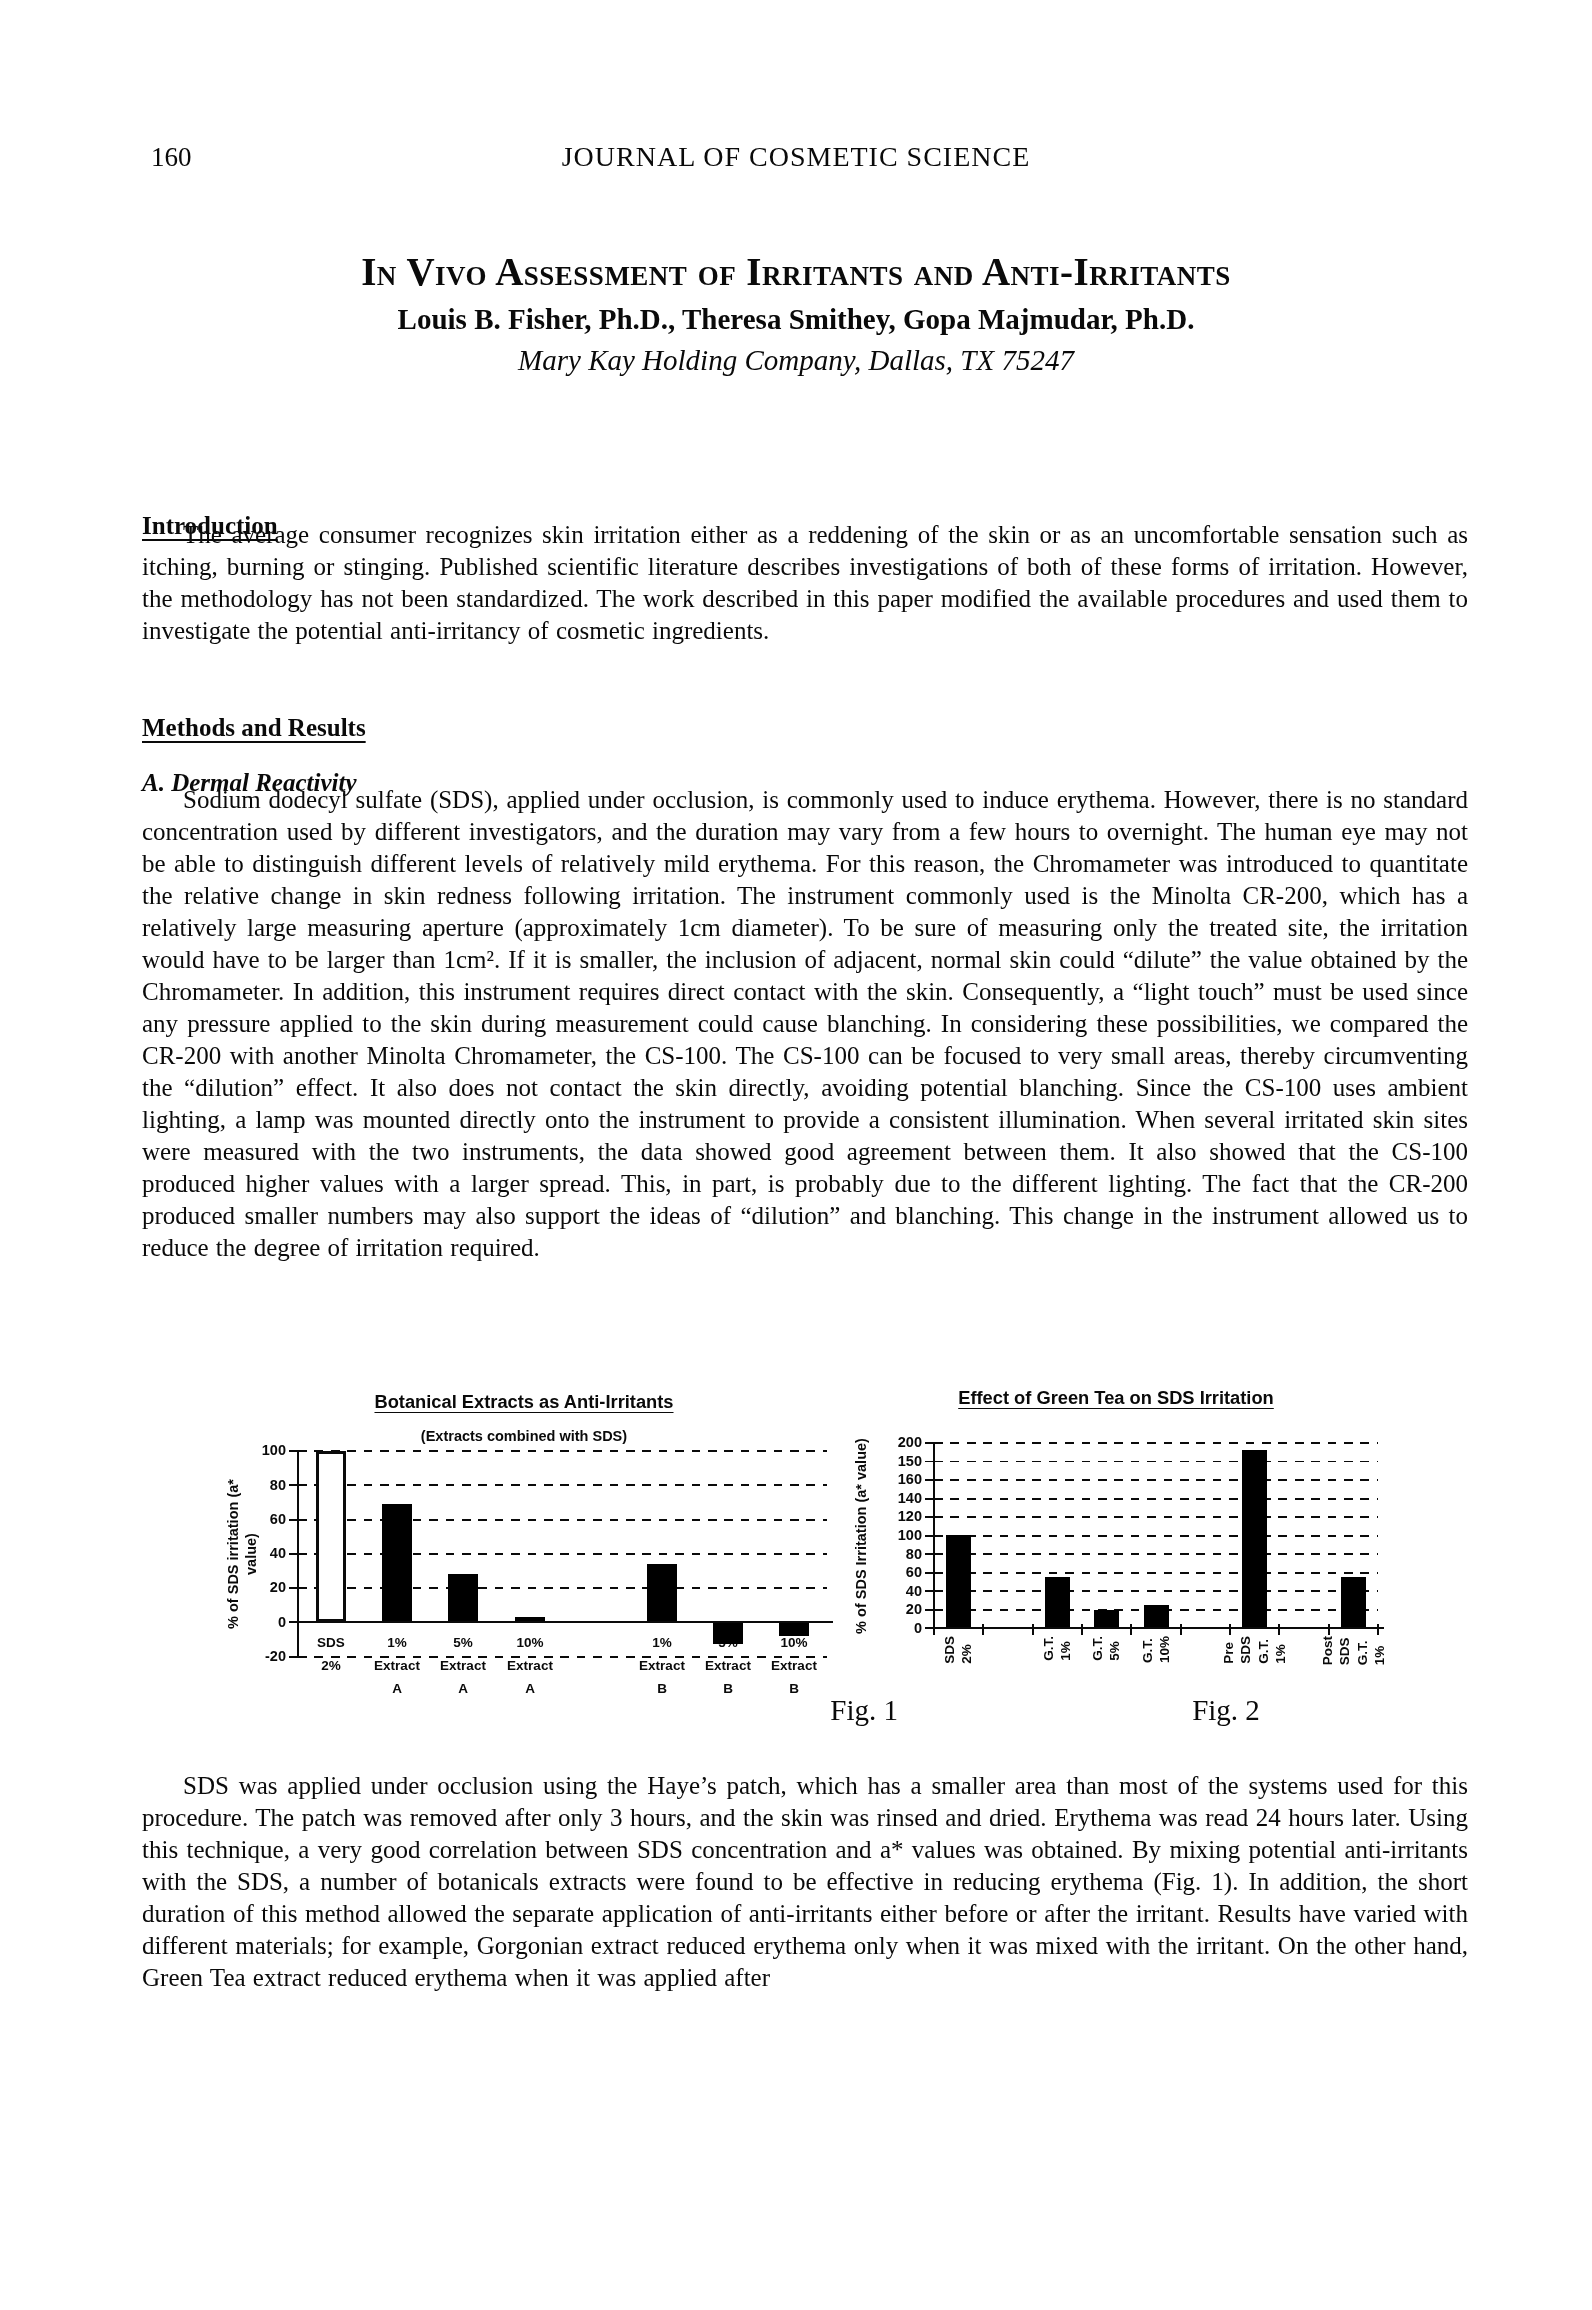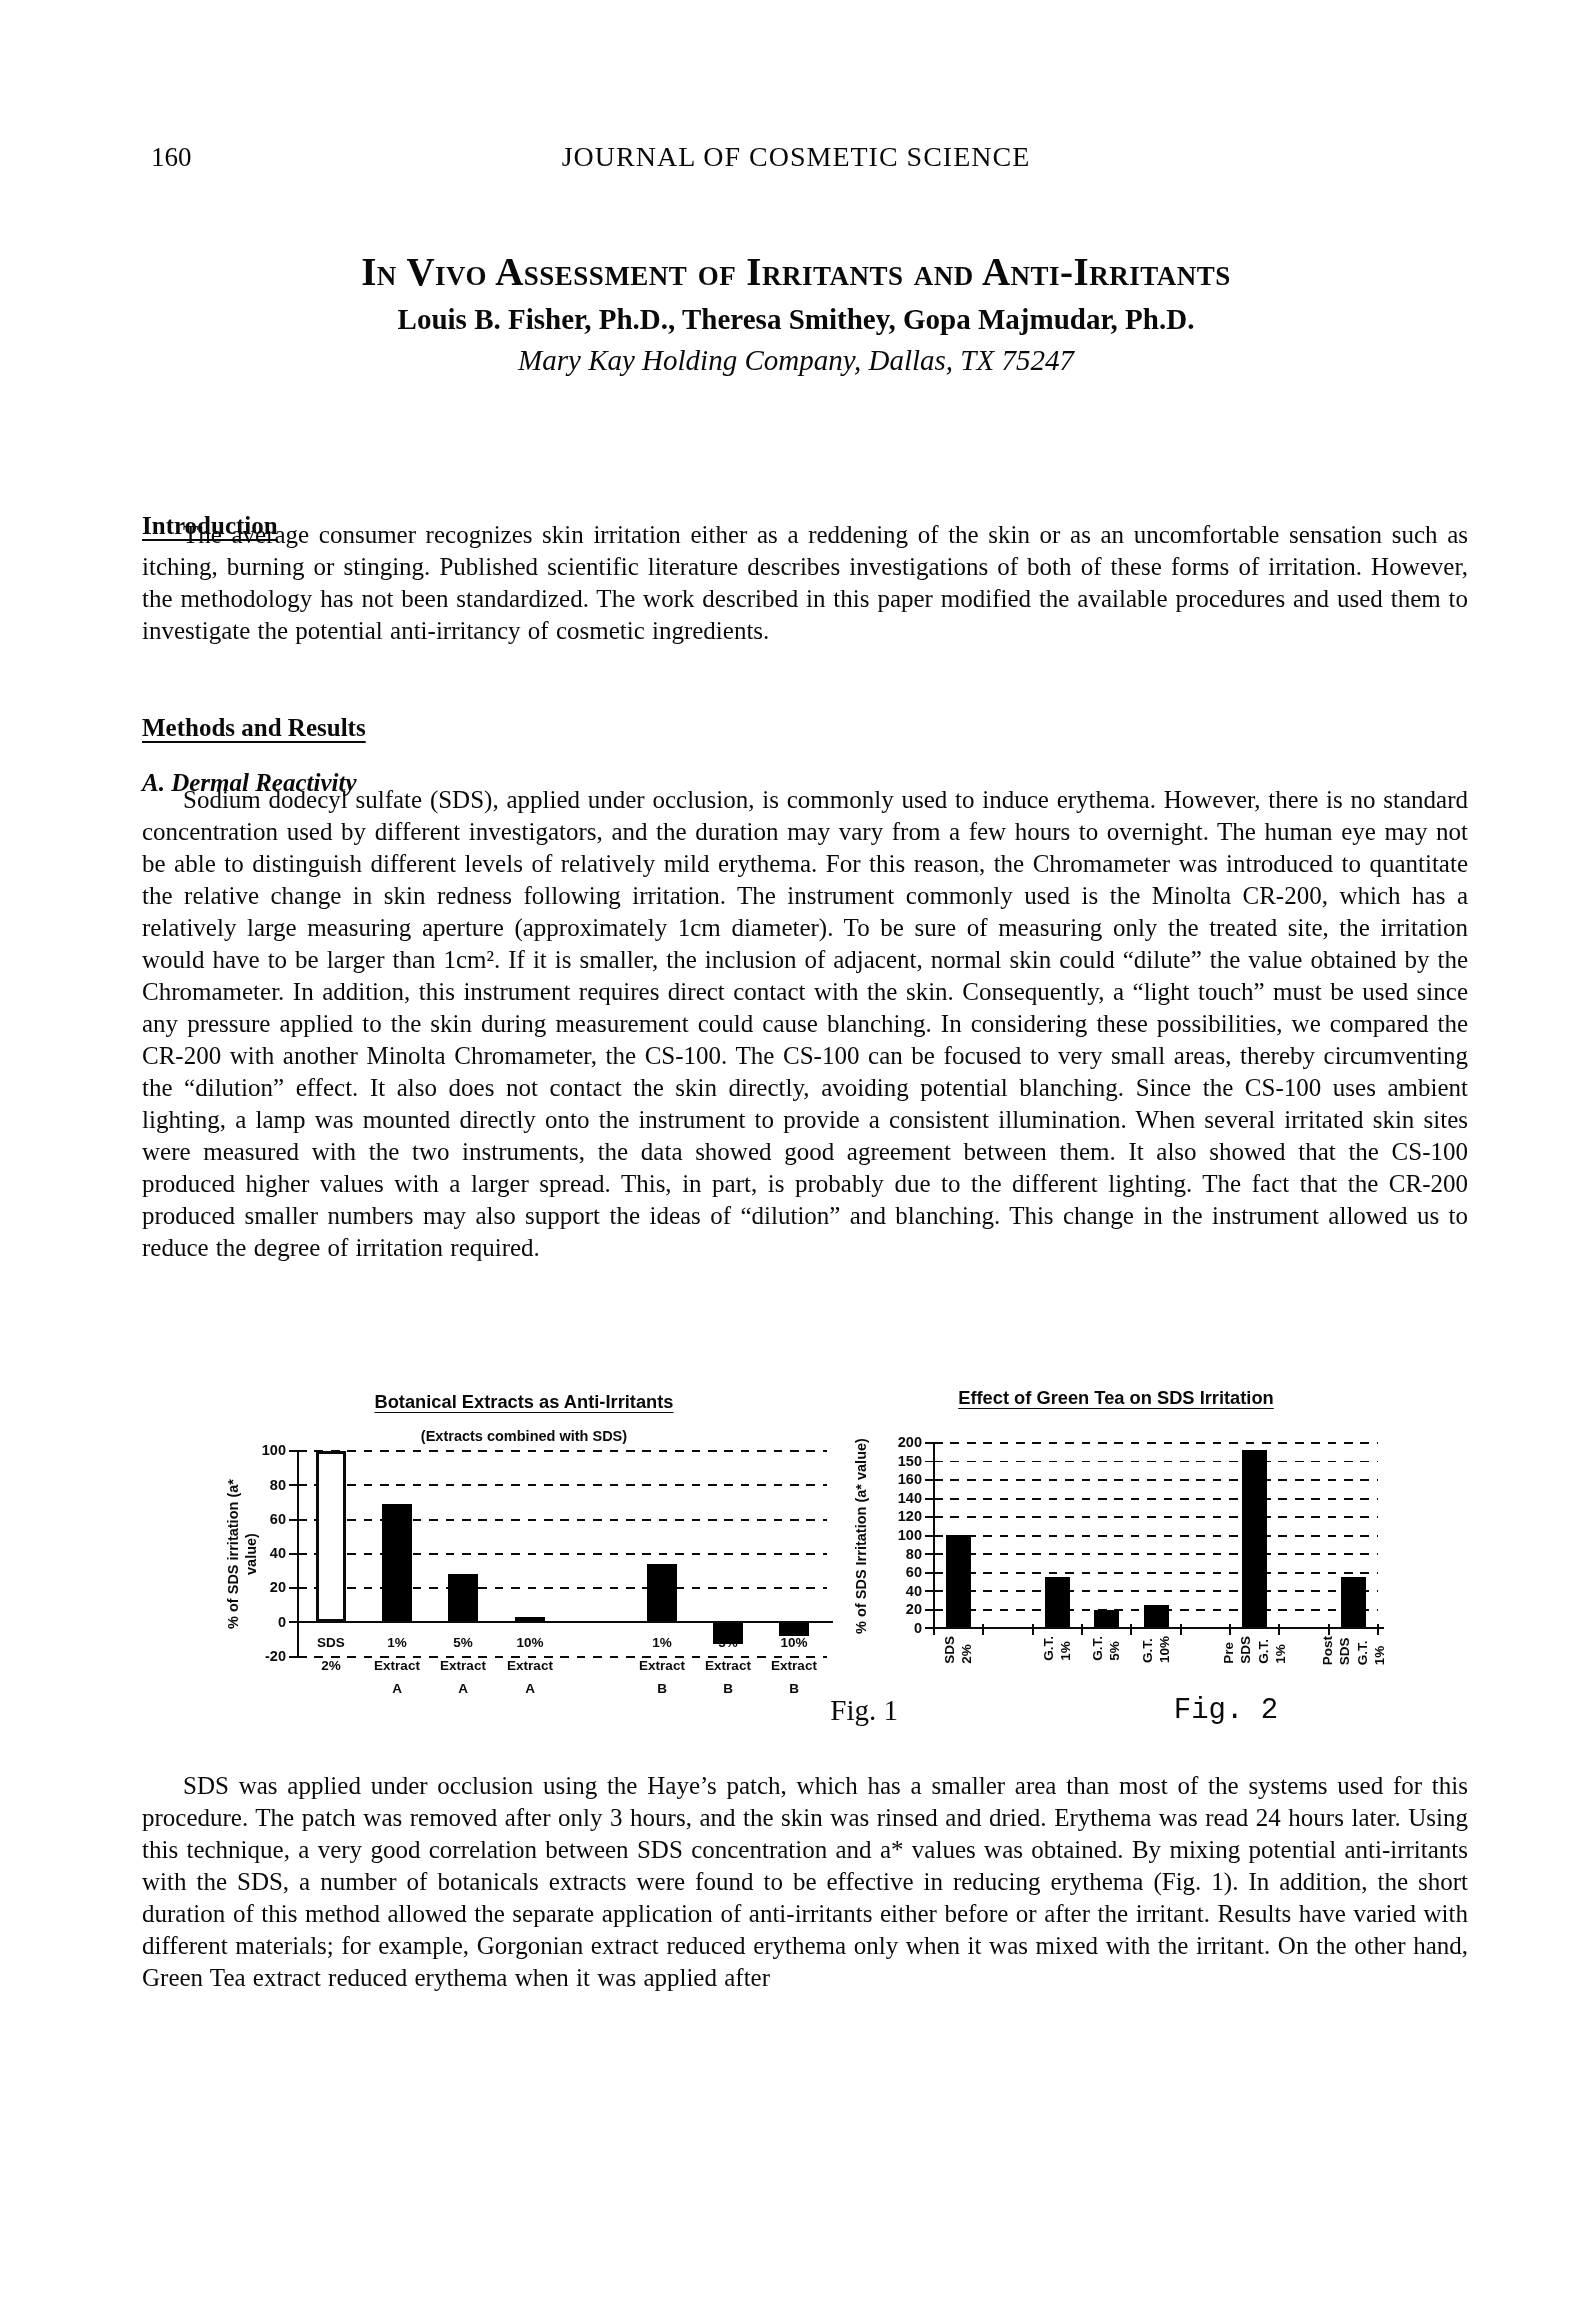--- a/index.html
+++ b/index.html
@@ -162,19 +162,19 @@
           <div style="position: absolute; left: 106px; top: 193px; writing-mode: vertical-rl; transform: rotate(180deg); font-family: &quot;Liberation Sans&quot;, sans-serif; font-weight: bold; font-size: 13.5px; line-height: 17.4px; white-space: pre-line; z-index: 2; color: rgb(10, 10, 10);">G.T. 1%</div>
           <div style="position: absolute; left: 155px; top: 193px; writing-mode: vertical-rl; transform: rotate(180deg); font-family: &quot;Liberation Sans&quot;, sans-serif; font-weight: bold; font-size: 13.5px; line-height: 17.4px; white-space: pre-line; z-index: 2; color: rgb(10, 10, 10);">G.T. 5%</div>
           <div style="position: absolute; left: 205px; top: 193px; writing-mode: vertical-rl; transform: rotate(180deg); font-family: &quot;Liberation Sans&quot;, sans-serif; font-weight: bold; font-size: 13.5px; line-height: 17.4px; white-space: pre-line; z-index: 2; color: rgb(10, 10, 10);">G.T. 10%</div>
           <div style="position: absolute; left: 286px; top: 193px; writing-mode: vertical-rl; transform: rotate(180deg); font-family: &quot;Liberation Sans&quot;, sans-serif; font-weight: bold; font-size: 13.5px; line-height: 17.4px; white-space: pre-line; z-index: 2; color: rgb(10, 10, 10);">Pre SDS
 G.T. 1%</div>
           <div style="position: absolute; left: 385px; top: 193px; writing-mode: vertical-rl; transform: rotate(180deg); font-family: &quot;Liberation Sans&quot;, sans-serif; font-weight: bold; font-size: 13.5px; line-height: 17.4px; white-space: pre-line; z-index: 2; color: rgb(10, 10, 10);">Post SDS
 G.T. 1%</div>
         </div>
       </div>
     <div class="fig-caption" style="left:203px; width:695px;text-align:right;">Fig. 1</div>
-    <div class="fig-caption" style="left:888px; width:676px;font-family:Liberation Mono, monospace;">Fig. 2</div>
+    <div class="fig-caption" style="left:888px; width:676px;">Fig. 2</div>
   </div>
 
   <div class="body-par" style="top:1770px;">SDS  was applied under occlusion using the Haye’s patch, which has a smaller area than most of the systems used for this procedure. The patch was removed after only 3 hours, and the skin was rinsed and dried. Erythema was read 24 hours later. Using this technique, a very good correlation between SDS concentration and a* values was obtained. By mixing potential anti-irritants with the SDS, a number of botanicals extracts were found to be effective in reducing erythema (Fig. 1). In addition, the short duration of this method allowed the separate application of anti-irritants either before or after the irritant. Results have varied with different materials; for example, Gorgonian extract reduced erythema only when it was mixed with the irritant. On the other hand, Green Tea extract reduced erythema when it was applied after</div>
 
 </div>
 
 
 </body></html>

